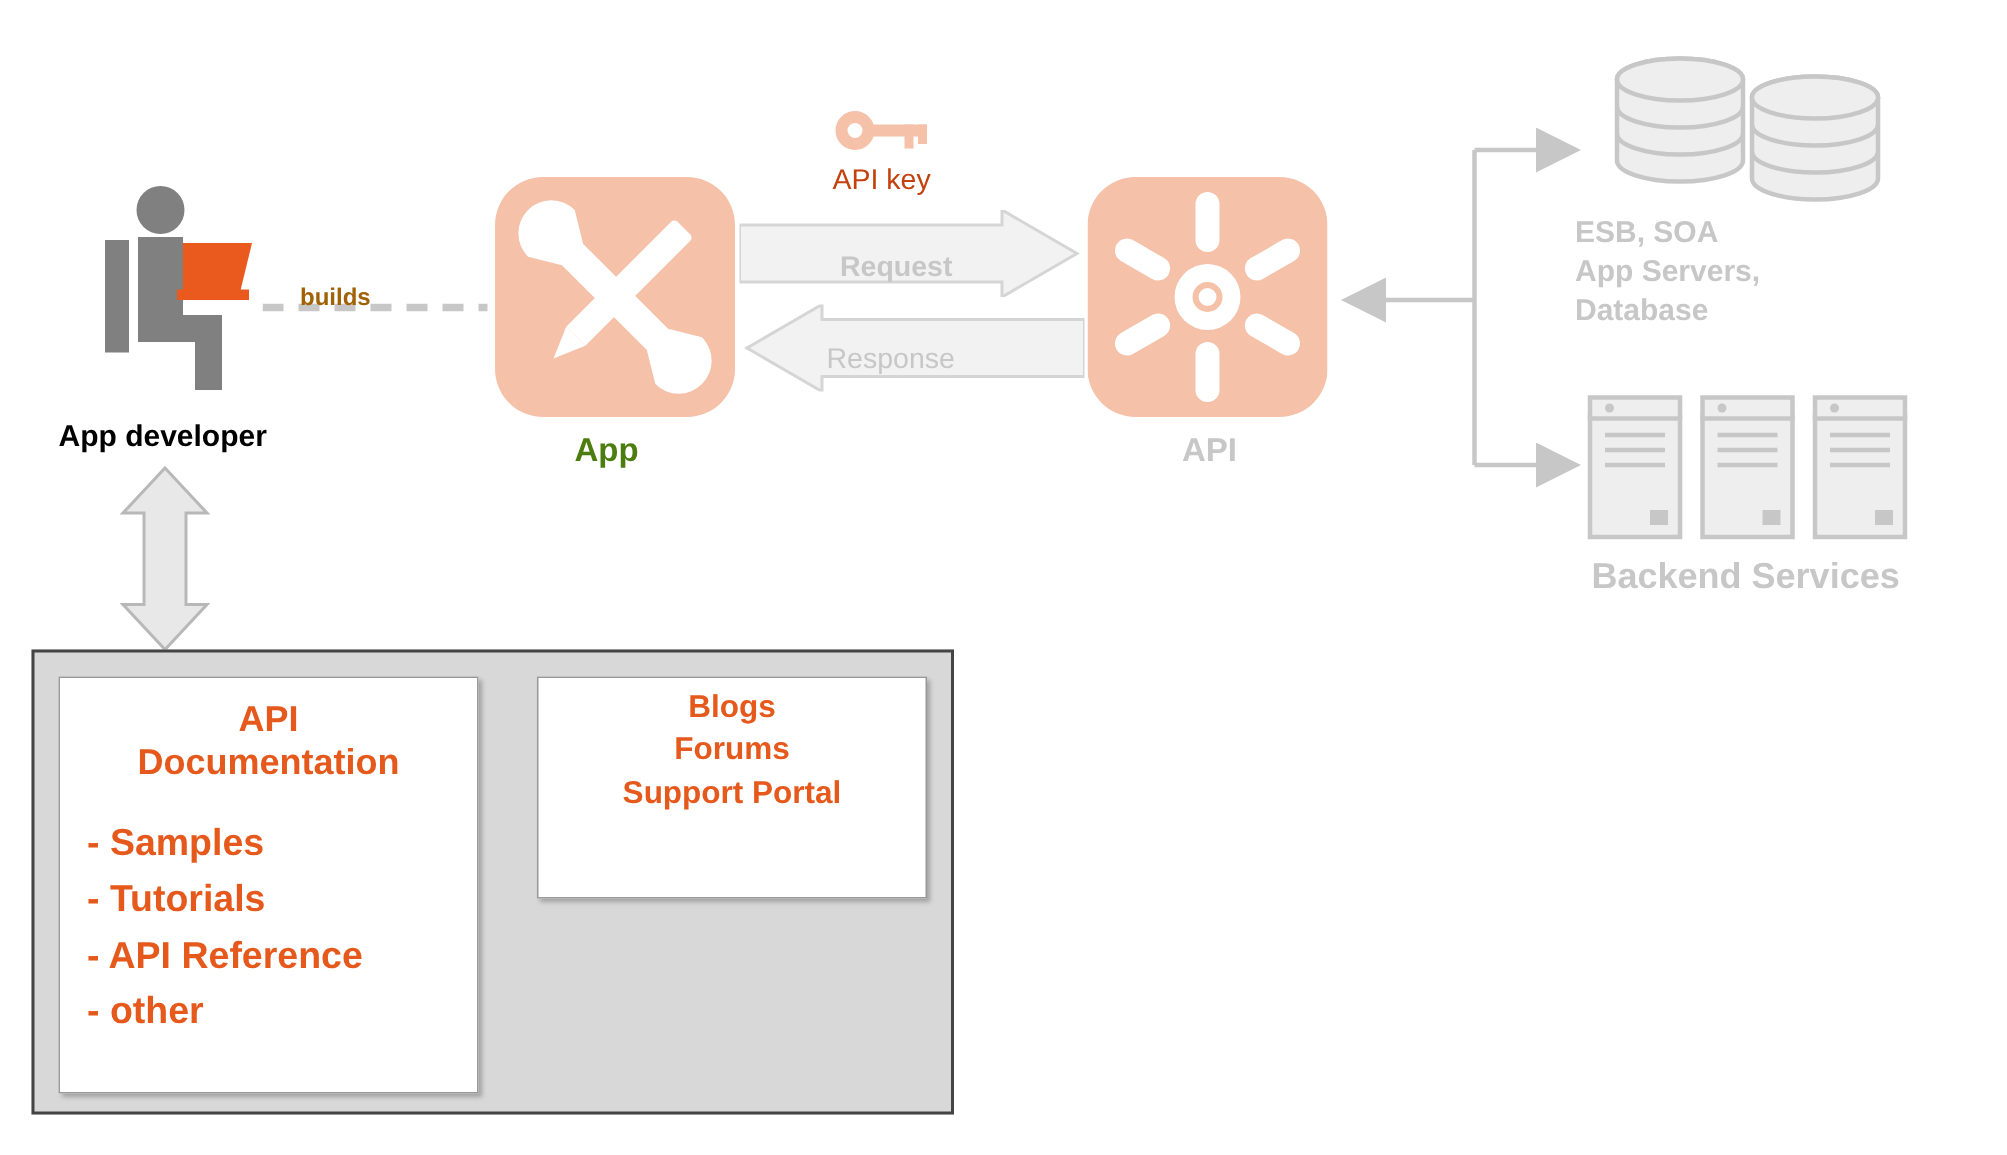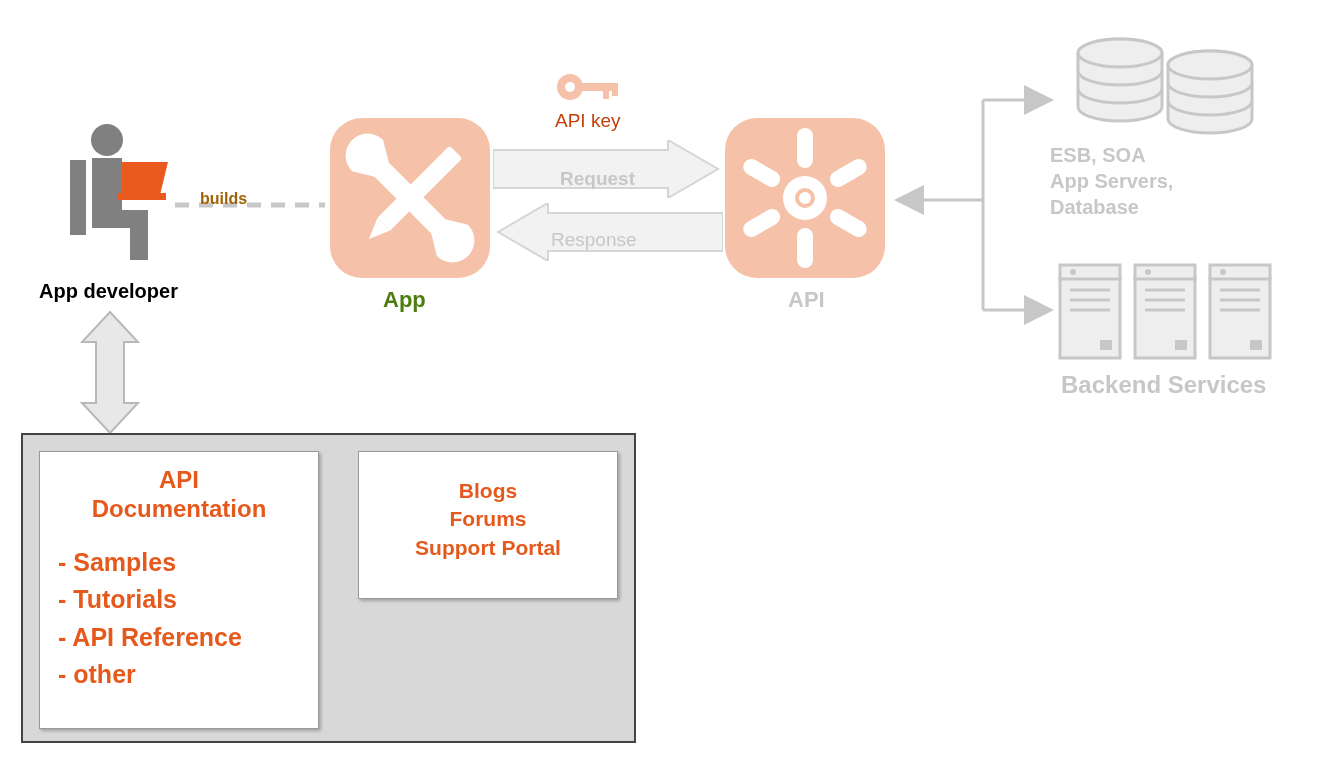--- a/index.html
+++ b/index.html
@@ -135,21 +135,21 @@
     top: 16px;
     width: 280px;
     height: 278px;
     padding: 14px 18px;
   }
   .doc-card-right {
     left: 335px;
     top: 16px;
     width: 260px;
     height: 148px;
-    padding: 25px;
+    padding: 6px;
     text-align: center;
   }
   .doc-title {
     color: #e55a1c;
     font-weight: bold;
     font-size: 24px;
     text-align: center;
     line-height: 1.2;
     margin-bottom: 20px;
   }

